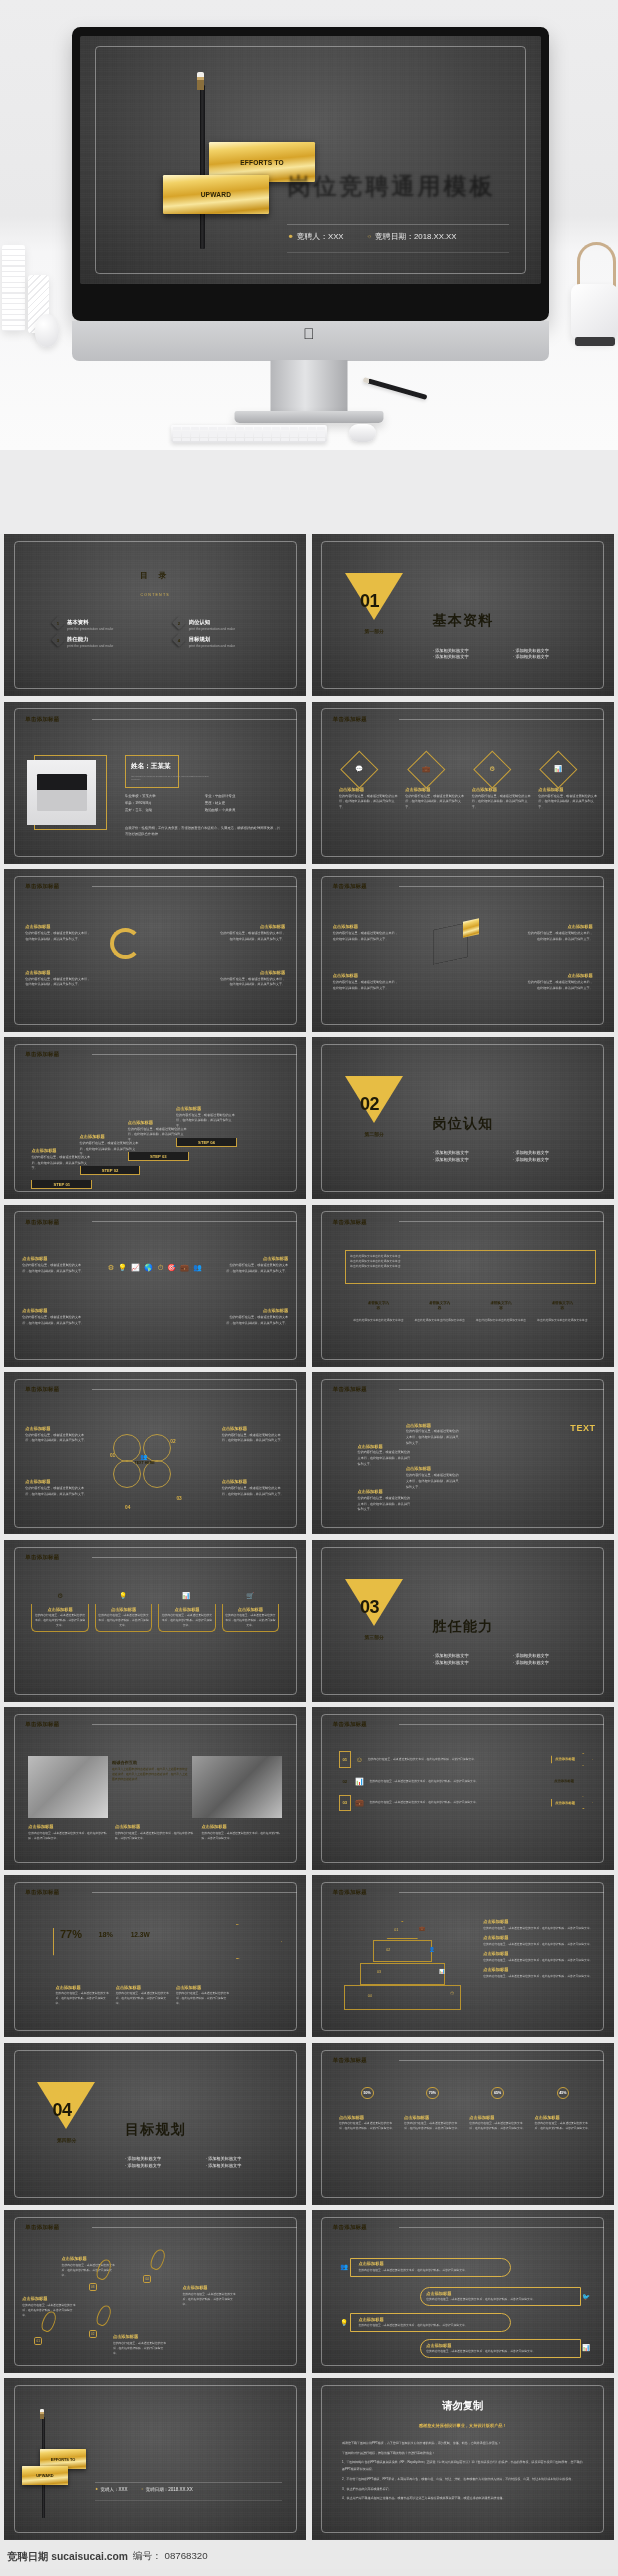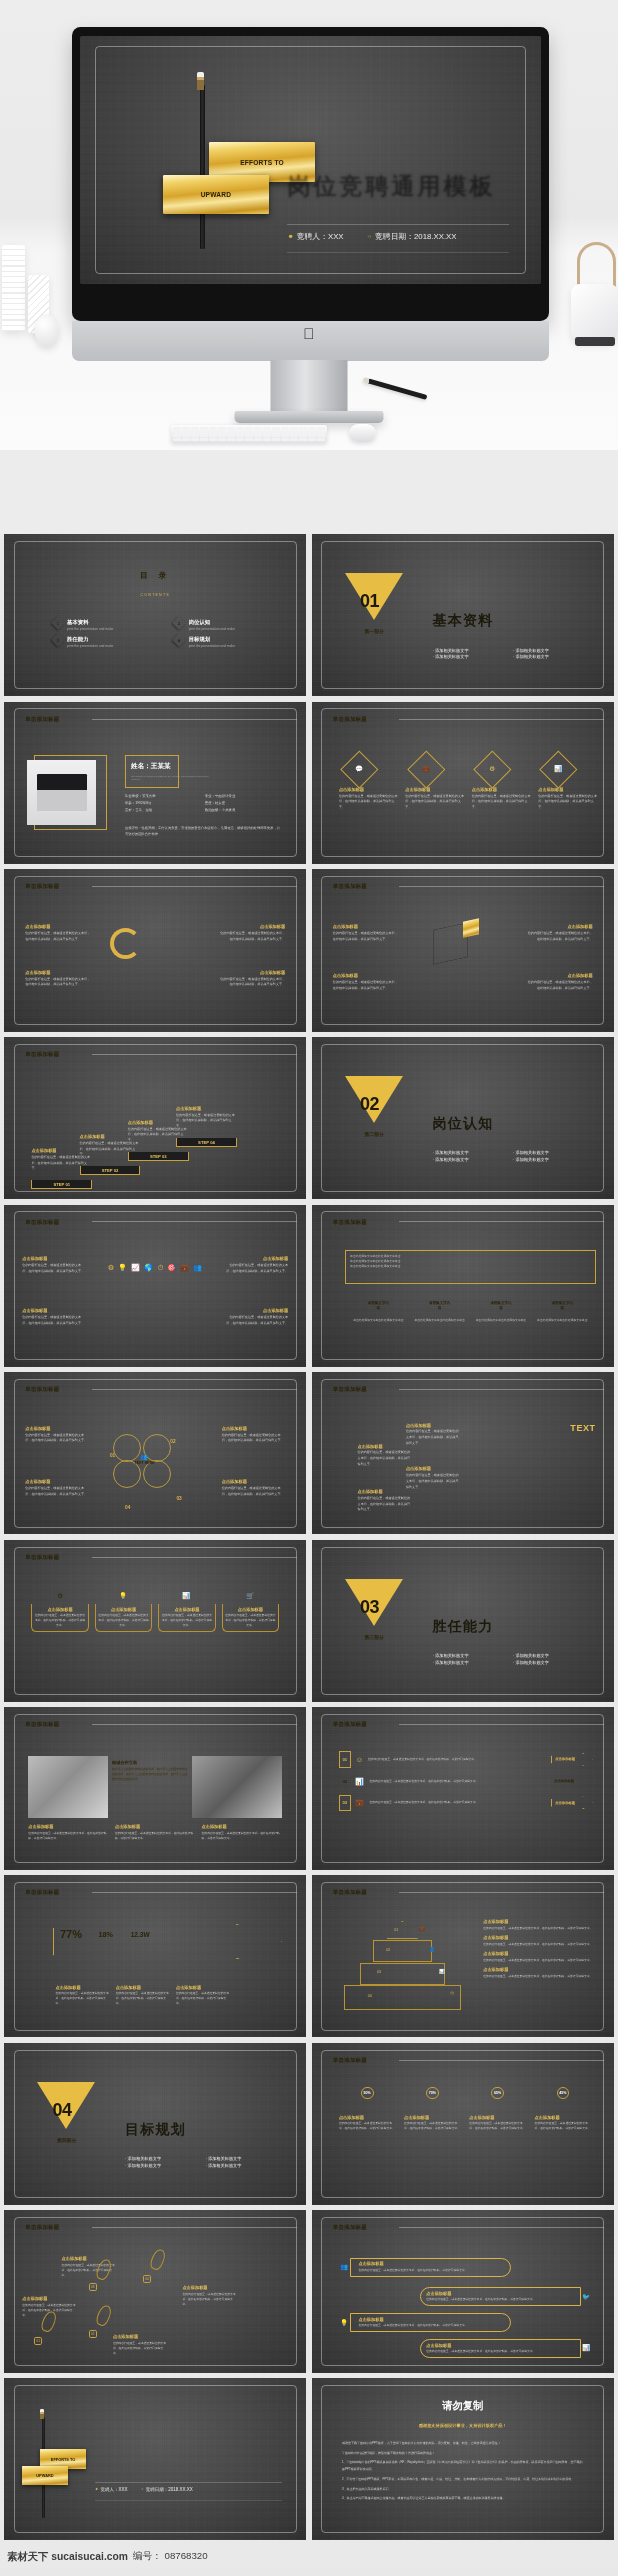--- a/index.html
+++ b/index.html
@@ -1030,18 +1030,18 @@
         <p style="margin-bottom:3.6px;">1、千图网网站出售的PPT模版是免版税类（RF；Royalty-free）正版受《中华人民共和国著作法》和《世界版权公约》的保护，作品的所有权、版权和著作权归千图网所有，您下载的是PPT模版素材使用权。</p>
         <p style="margin-bottom:3.6px;">2、不得转千图网的PPT模版、PPT素材，本商用平再出售，或者出租、出借、转让、分销、发布或者作为礼物供他人使用，不得转授权、出菜、转让本协议成本协议中的权利。</p>
         <p style="margin-bottom:3.6px;">3、禁止把作品纳入商标或服务标记。</p>
         <p>4、禁止用户用下载格式在网上传播作品。或者作品可以让第三方单独付费或共享免费下载，或通过移动电话服务系统传播。</p>
       </div>
     </div>
 
   </div>
 
   <div class="wm">
-    <b>素材天下 sucaisucai.com</b>
+    <b>竞聘日期 sucaisucai.com</b>
     <i>编号： 08768320</i>
   </div>
 
 </div>
 
 
 </body></html>

